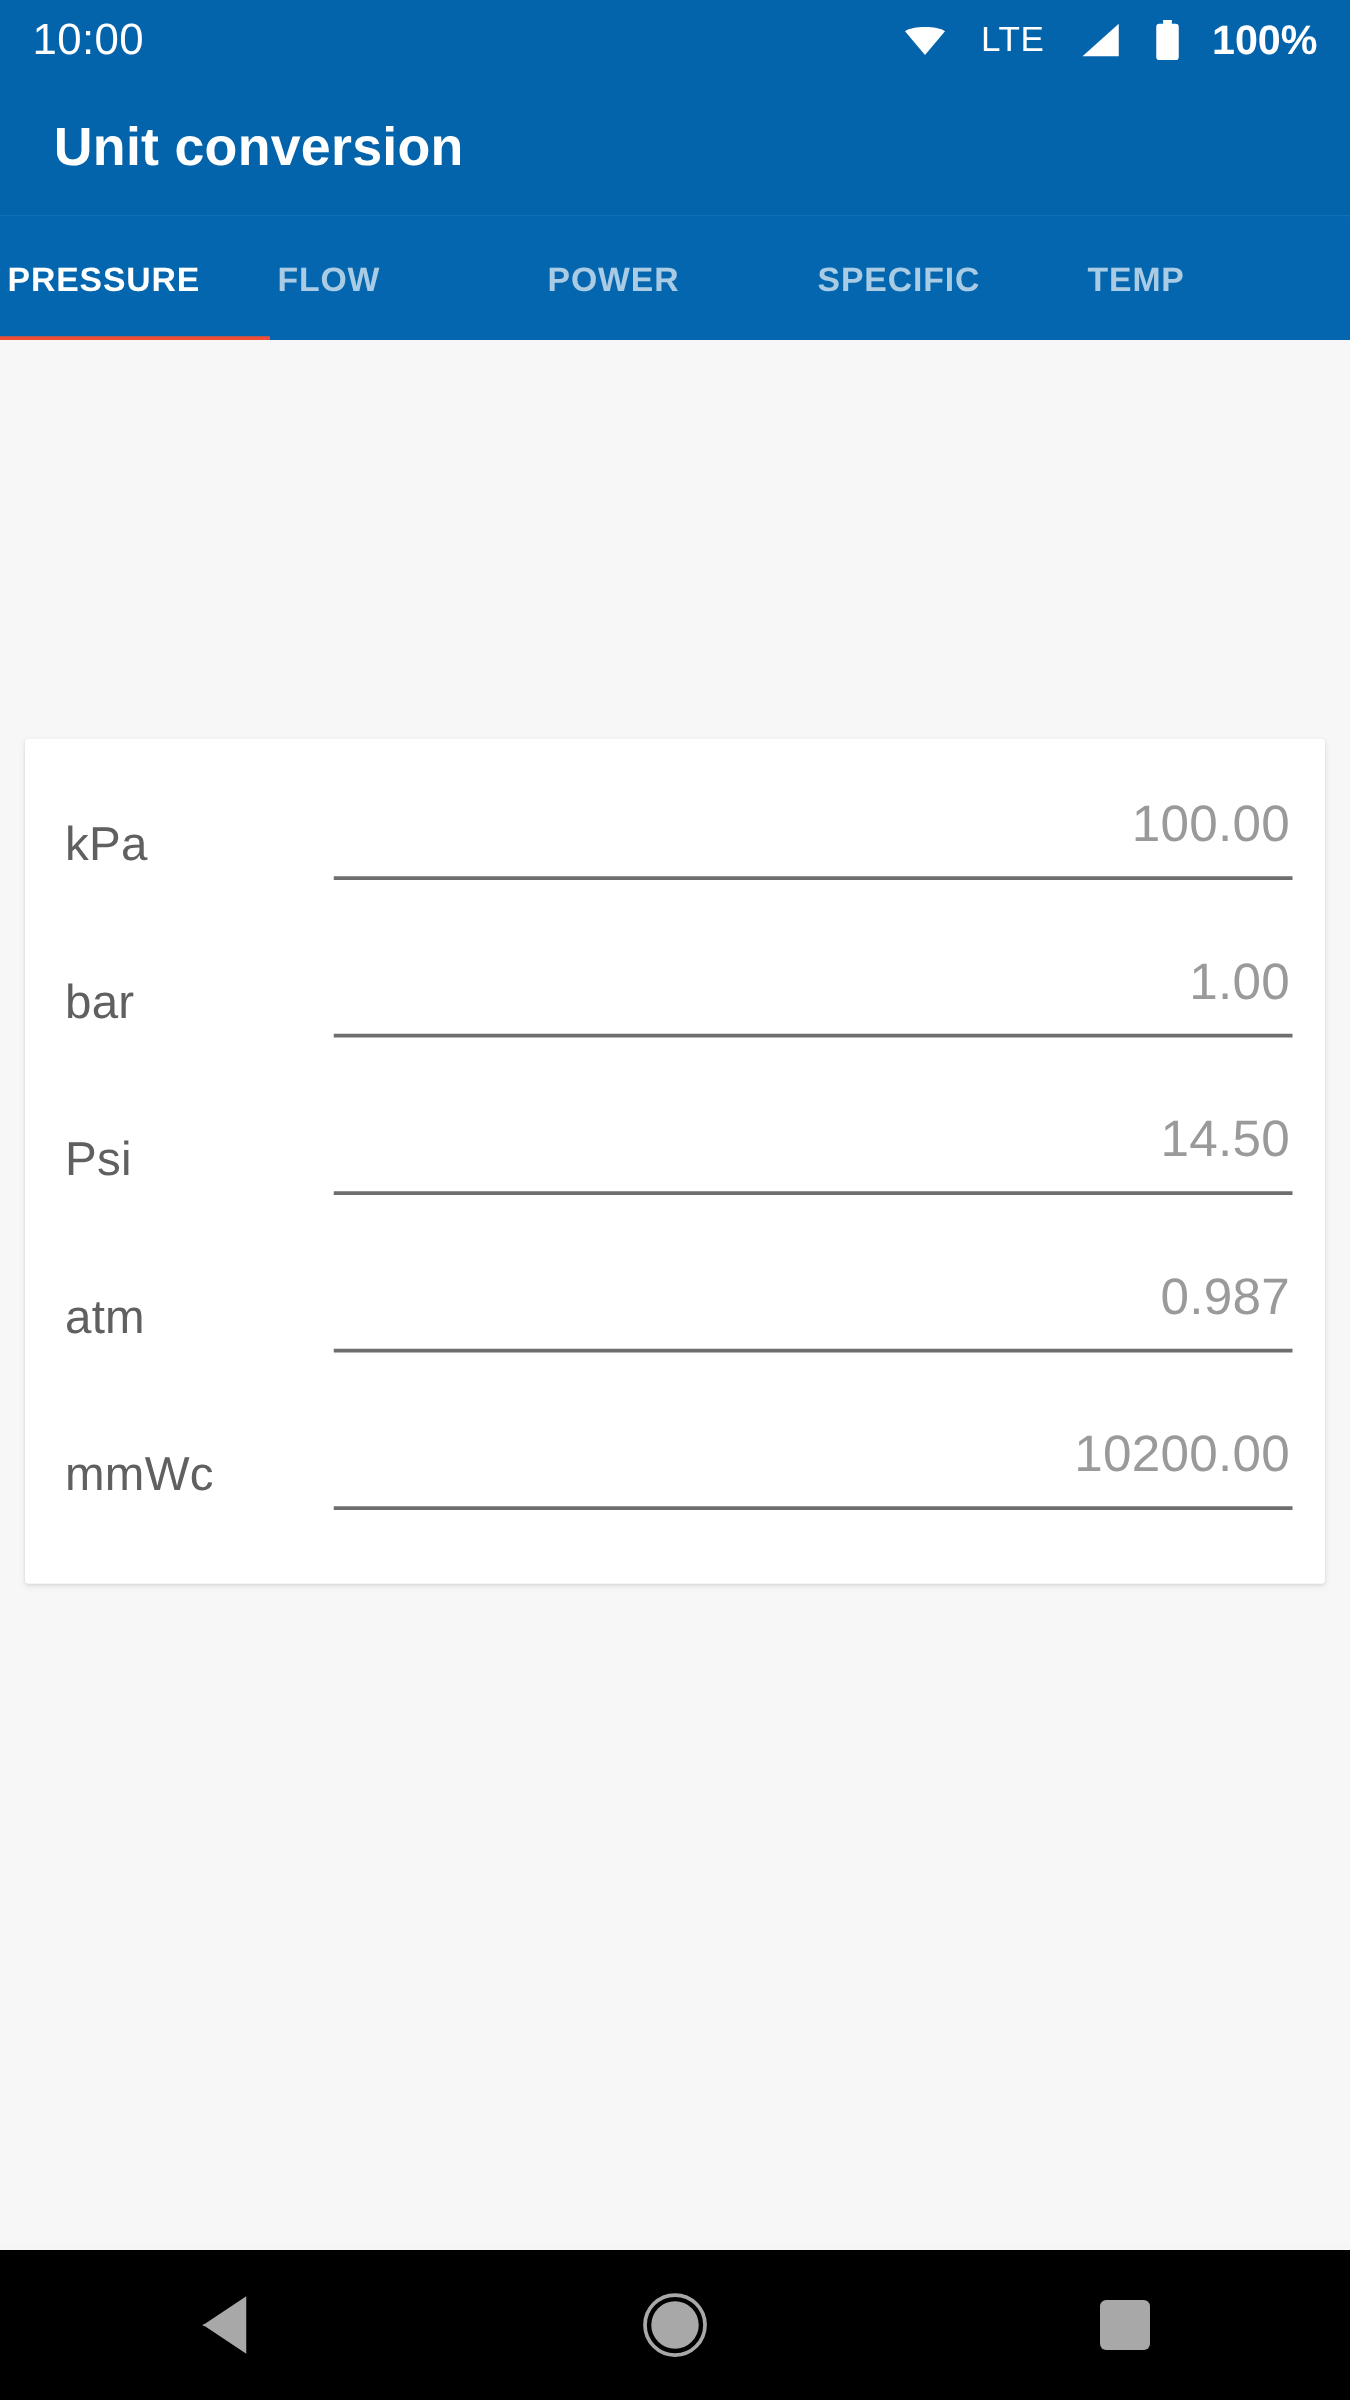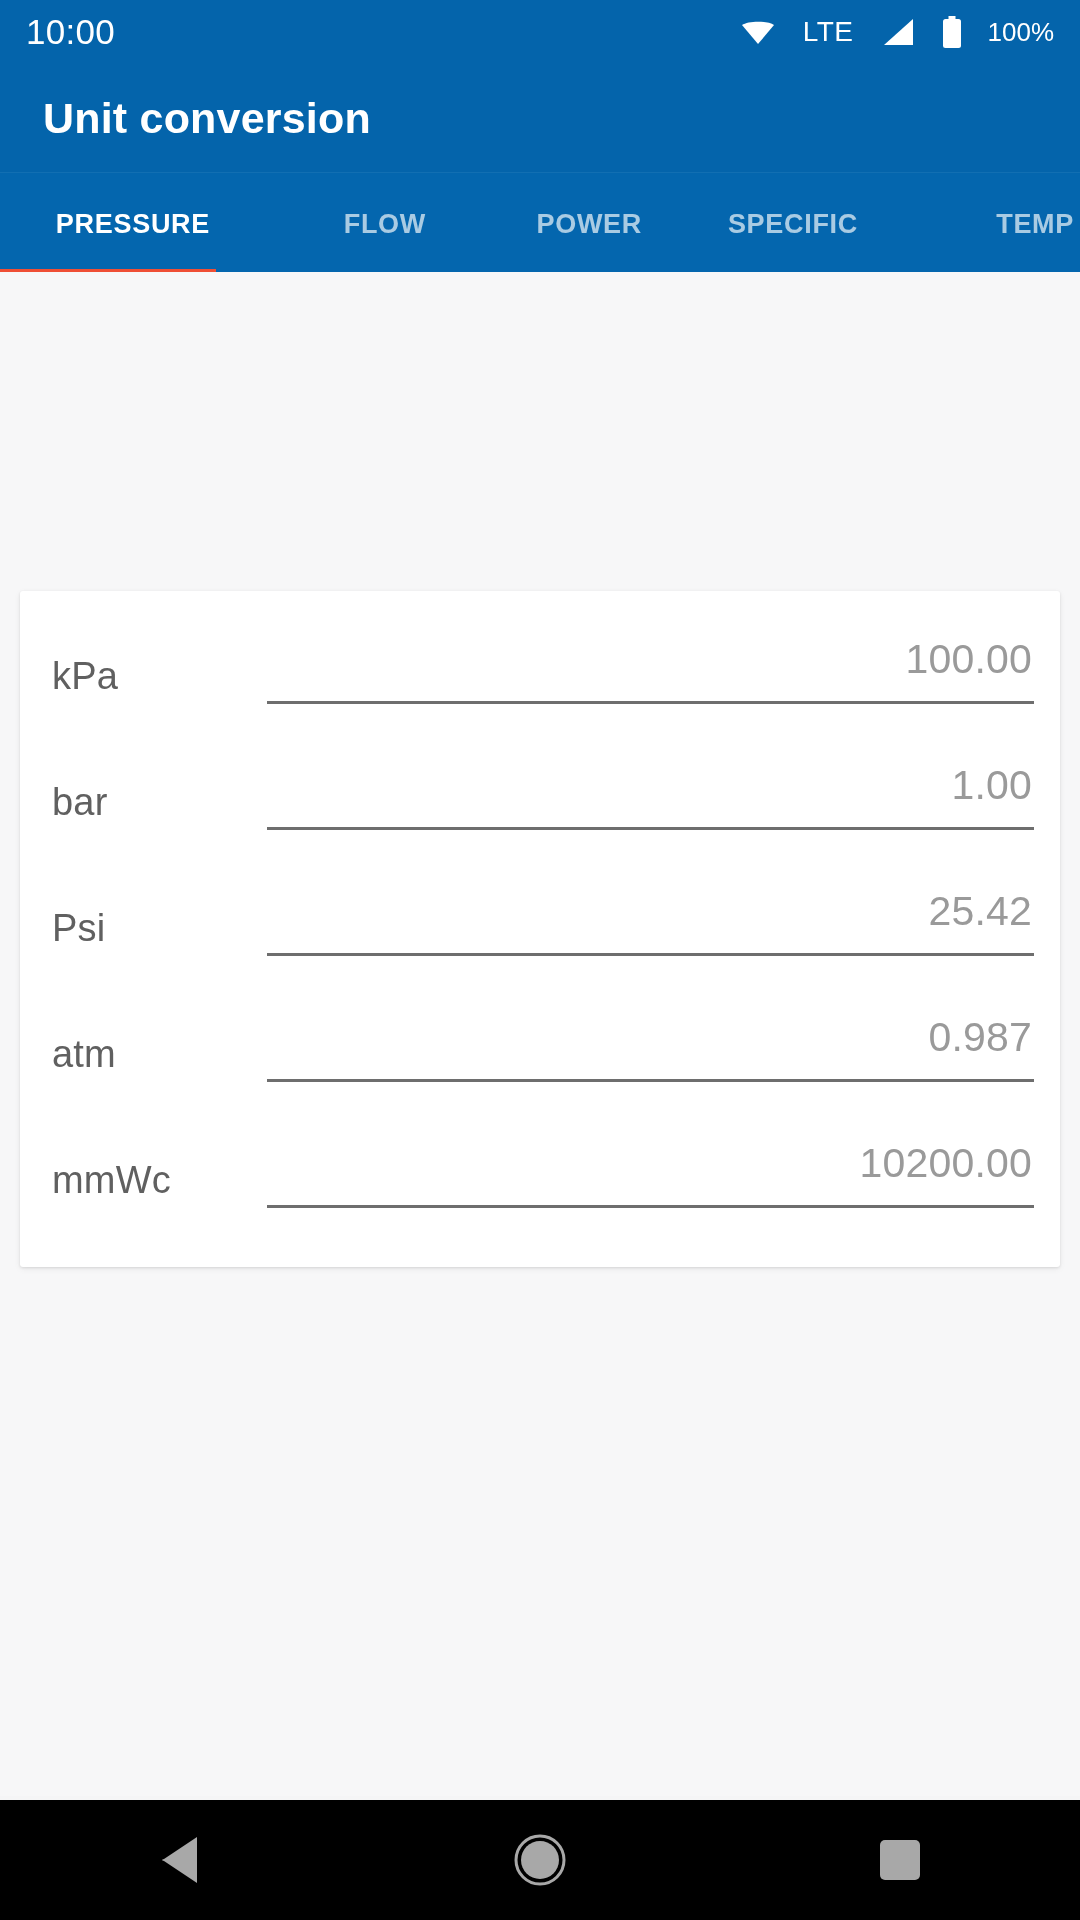--- a/index.html
+++ b/index.html
@@ -24,21 +24,21 @@
     line-height:64px;
   }
   .status-right { display:flex; align-items:center; gap:28px; }
   .icon-wifi { width:34px; height:26px; display:block; }
   .status-lte {
     color:#ffffff; font-size:28px; font-weight:500; letter-spacing:0.5px;
   }
   .icon-signal { width:32px; height:28px; display:block; }
   .icon-battery { width:20px; height:32px; display:block; }
   .status-batt-pct {
-    color:#ffffff; font-size:26px; font-weight:400; letter-spacing:0px; margin-left:-2px;
+    color:#ffffff; font-size:33px; font-weight:700; letter-spacing:0px; margin-left:-2px;
   }
 
   
   .app-bar {
     position:absolute; top:64px; left:0; width:1080px; height:108px;
     background:#0464ab;
     display:flex; align-items:center;
   }
   .app-title {
     color:#ffffff; font-size:43px; font-weight:700; letter-spacing:0.2px;
@@ -47,21 +47,21 @@
 
   
   .tab-bar {
     position:absolute; top:172px; left:0; width:1080px; height:104px;
     background:#0466ae;
     display:flex;
     box-shadow:inset 0 1px 0 rgba(255,255,255,0.06);
   }
   .tab {
     flex:1 1 0; height:104px;
-    display:flex; align-items:center; justify-content:flex-end; text-align:center;
+    display:flex; align-items:center; justify-content:flex-start; text-align:center;
     position:relative;
     padding:0 6px;
   }
   .tab-label {
     font-size:27px; font-weight:700; letter-spacing:0.7px;
     color:rgba(255,255,255,0.66);
     line-height:33px;
     word-break:break-all;
   }
   .tab.active .tab-label { color:#ffffff; }
@@ -199,21 +199,21 @@
         <div class="conv-label">bar</div>
         <div class="conv-field">
           <div class="conv-value">1.00</div>
           <div class="conv-underline"></div>
         </div>
       </div>
 
       <div class="conv-row">
         <div class="conv-label">Psi</div>
         <div class="conv-field">
-          <div class="conv-value">25.42</div>
+          <div class="conv-value">14.50</div>
           <div class="conv-underline"></div>
         </div>
       </div>
 
       <div class="conv-row">
         <div class="conv-label">atm</div>
         <div class="conv-field">
           <div class="conv-value">0.987</div>
           <div class="conv-underline"></div>
         </div>

